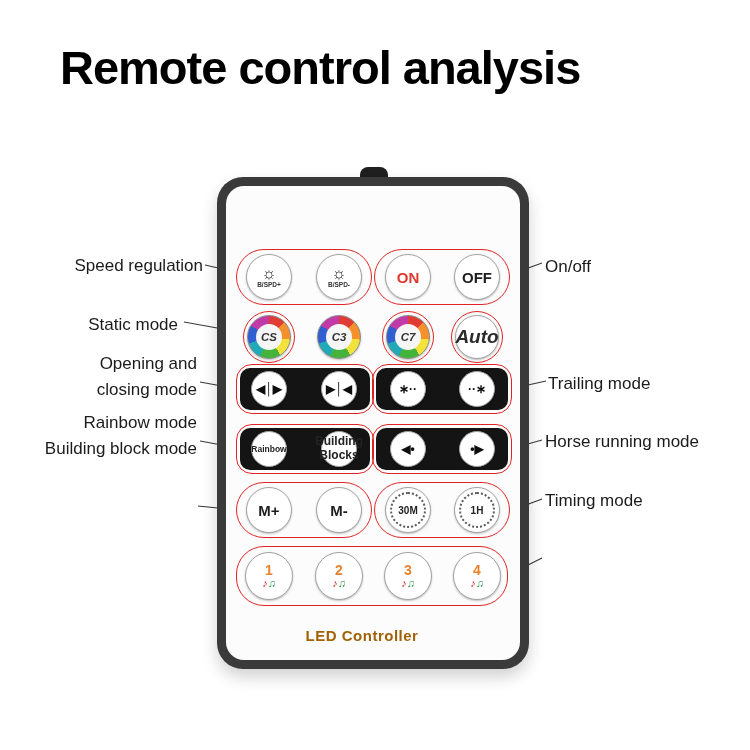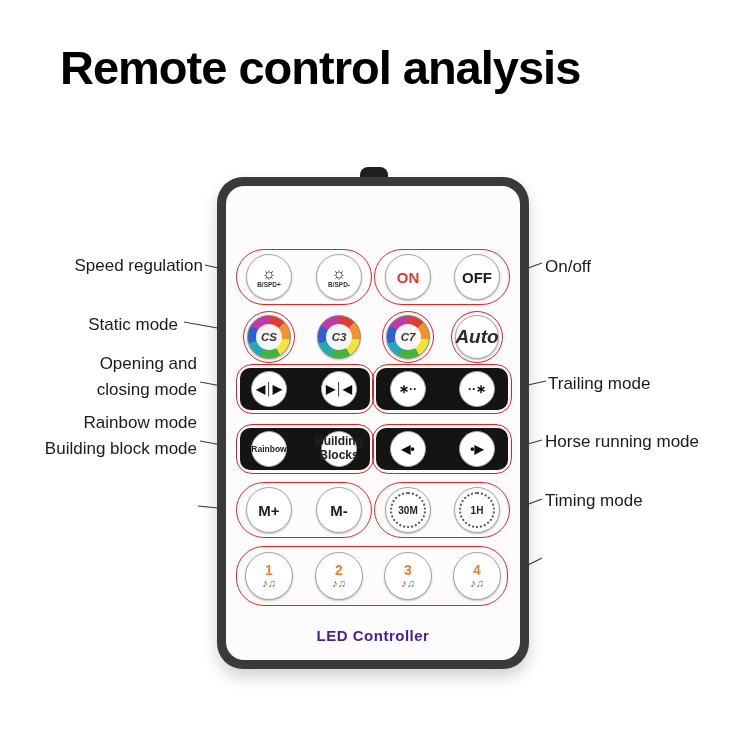--- a/index.html
+++ b/index.html
@@ -51,22 +51,22 @@
 
   .timer-ring{width:36px;height:36px;border:2px dotted #5c5c5c;border-radius:50%;
     display:flex;align-items:center;justify-content:center;box-sizing:border-box;}
   .timer-txt{font-size:10px;font-weight:700;color:#222;}
 
   .mnum{font-size:14px;font-weight:700;color:#e8822d;line-height:1;}
   .mnotes{font-size:11px;line-height:1;margin-top:1px;}
   .mnotes .n1{font-style:normal;color:#cf2b2b;}
   .mnotes .n2{font-style:normal;color:#2d9143;}
 
-  .device-label{position:absolute;left:217px;top:627px;width:312px;text-align:center;
-    font-size:15px;font-weight:700;color:#4c1d95;letter-spacing:.5px;}
+  .device-label{position:absolute;left:206px;top:627px;width:312px;text-align:center;
+    font-size:15px;font-weight:700;color:#a16207;letter-spacing:.5px;}
 </style>
 </head>
 <body>
 
 <div class="page">
 
   <h1 class="title">Remote control analysis</h1>
 
   <svg class="lines" viewBox="0 0 750 750">
     <line x1="205" y1="265" x2="240" y2="273" stroke="#3a3a3a" stroke-width="1.2"></line>

